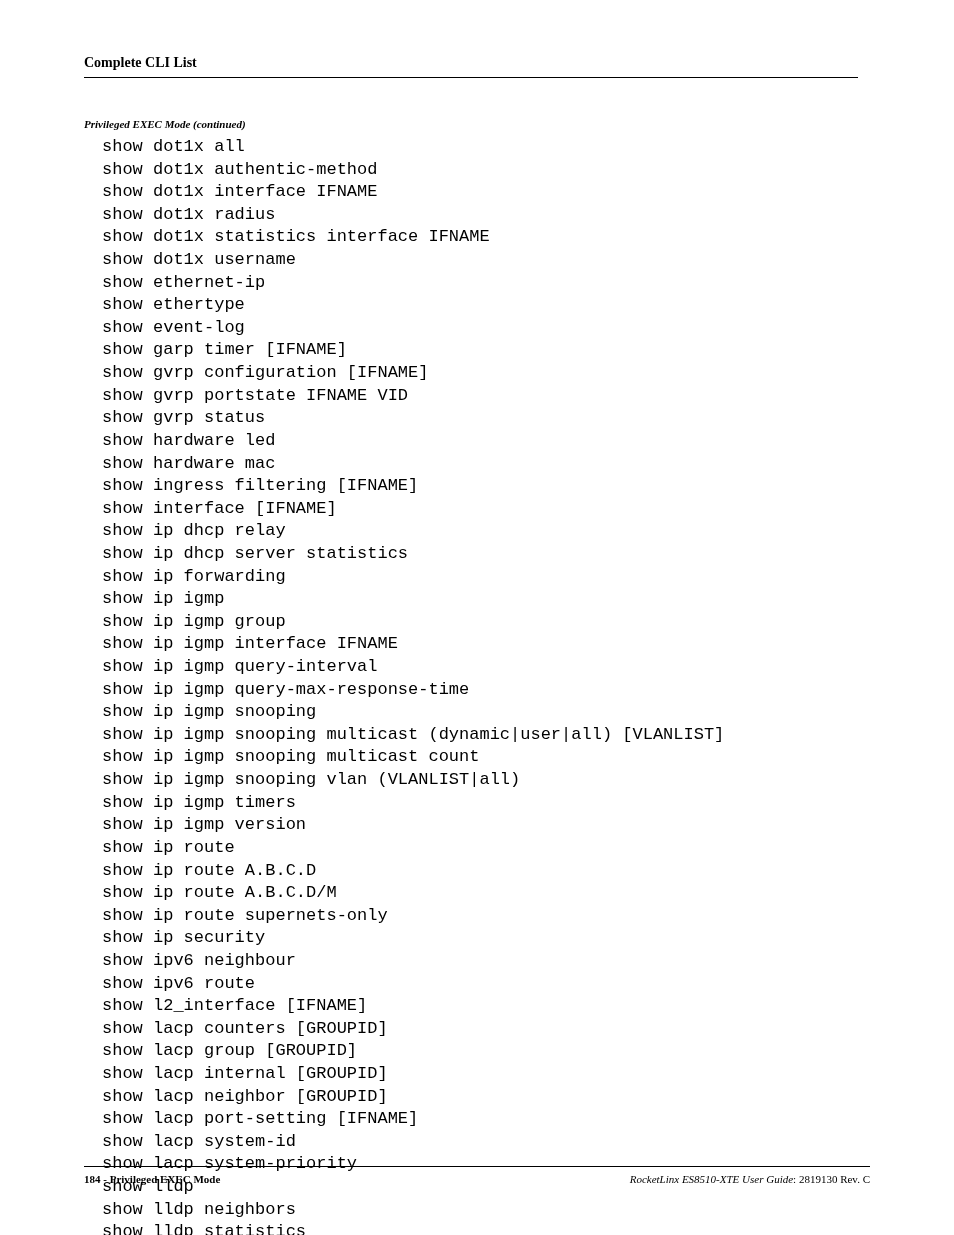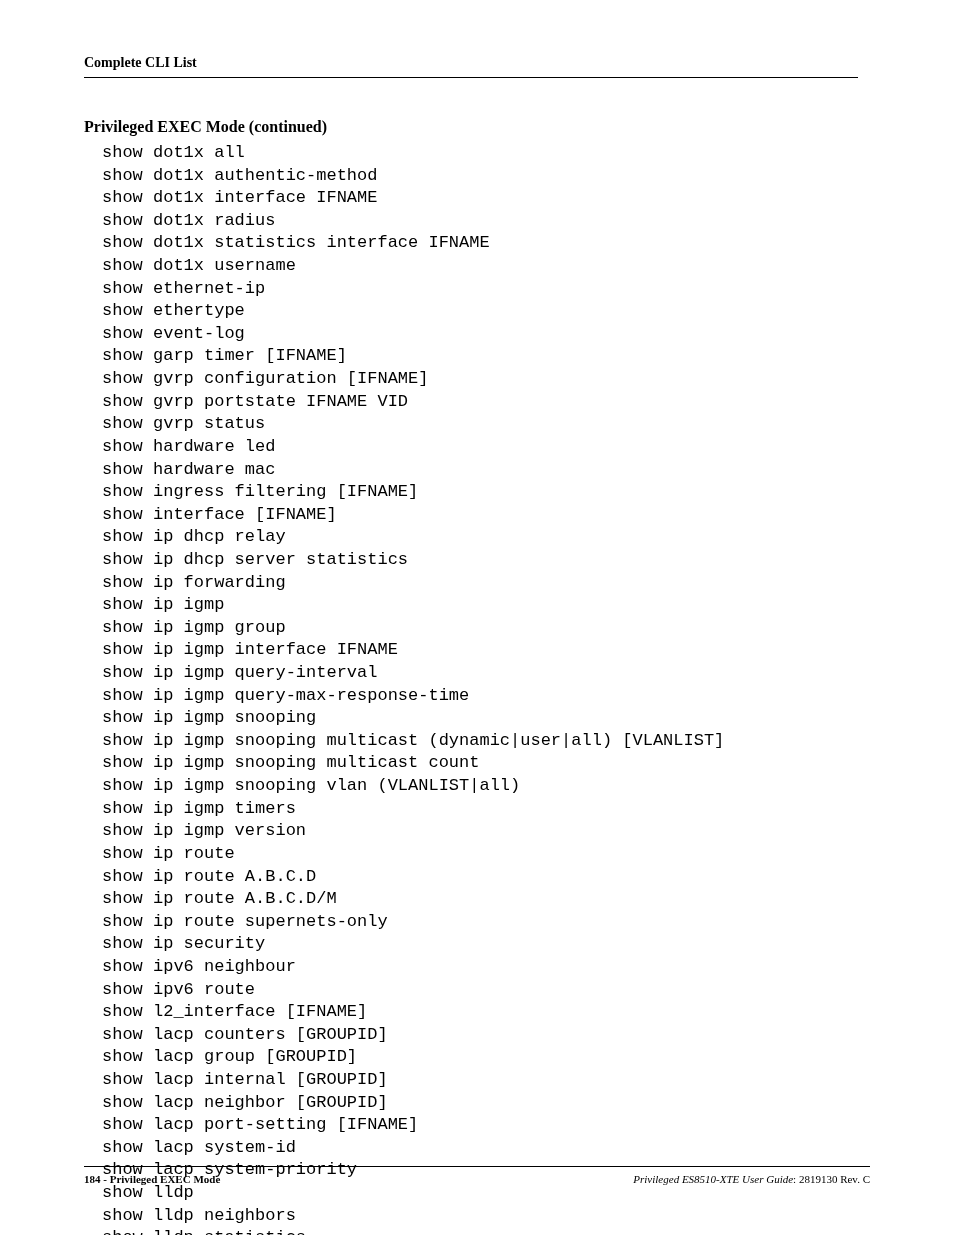--- a/index.html
+++ b/index.html
@@ -18,22 +18,23 @@
     box-sizing: border-box;
   }
   .header {
     font-weight: bold;
     font-size: 14px;
     padding-bottom: 6px;
     border-bottom: 1.5px solid #000;
     margin-bottom: 40px;
   }
   .section-title {
+    font-style: italic;
     font-weight: bold;
-    font-size: 16px;
+    font-size: 11px;
     margin-bottom: 6px;
   }
   .code-block {
     font-family: "Courier New", Courier, monospace;
     font-size: 17px;
     line-height: 1.33;
     white-space: pre;
     padding-left: 18px;
   }
   .footer {
@@ -116,15 +117,15 @@
 show lldp statistics
 show loop-protect
 show mac-address-table
 show mac-address-table aging-time</div>
 
 </div>
 
 <div class="footer">
   <div class="left">184 - Privileged EXEC Mode</div>
   <div class="right">
-    <span class="italic">Privileged ES8510-XTE User Guide</span><span>: 2819130 Rev. C</span>
+    <span class="italic">RocketLinx ES8510-XTE User Guide</span><span>: 2819130 Rev. C</span>
   </div>
 </div>
 
 </body></html>

